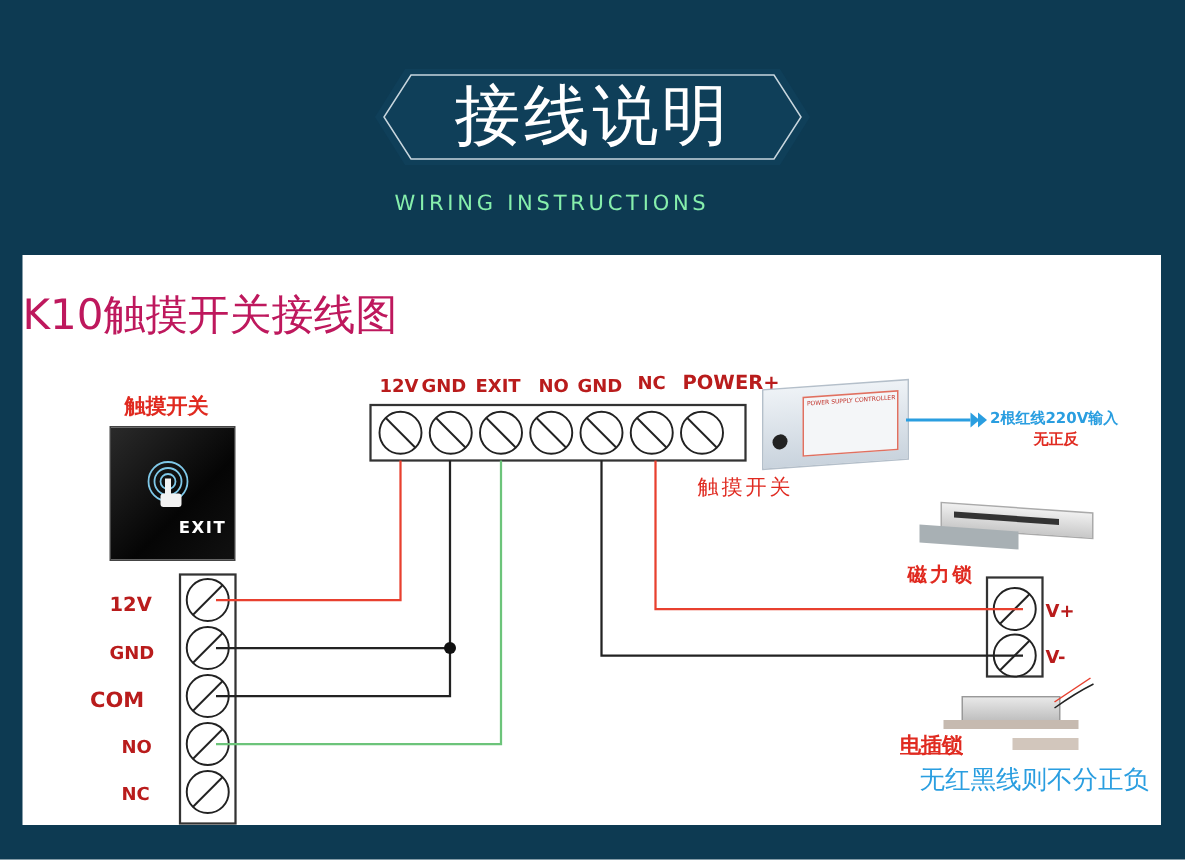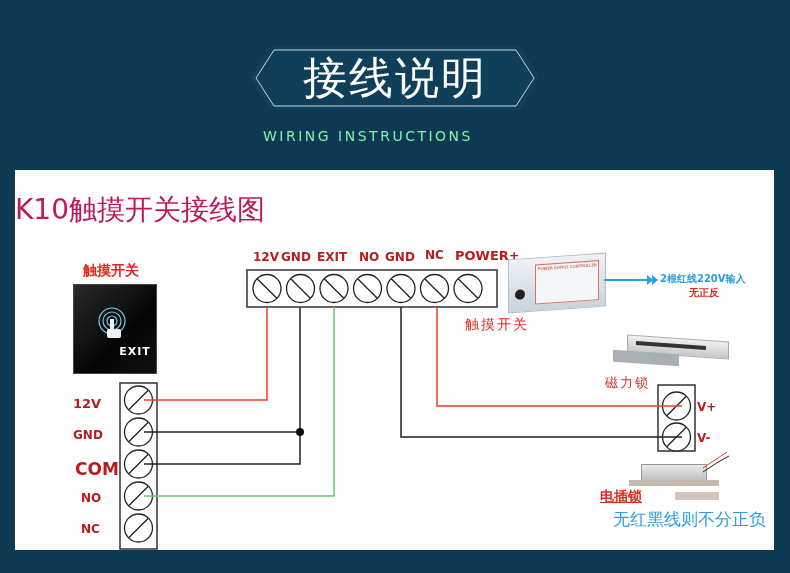--- a/index.html
+++ b/index.html
@@ -57,41 +57,41 @@
       <circle cx="38" cy="36" r="9" fill="none" stroke="#7fc8e8" stroke-width="1.2"></circle>
       <circle cx="38" cy="36" r="5" fill="none" stroke="#7fc8e8" stroke-width="1.2"></circle>
       <rect x="36" y="34" width="4" height="14" fill="#f2f2f2"></rect>
       <rect x="33" y="44" width="14" height="9" rx="2" fill="#f2f2f2"></rect>
     </svg>
     <span style="position:absolute;left:0;top:60px;width:82px;text-align:center;color:#fff;font-size:11px;font-weight:bold;letter-spacing:1px;margin-left:20px;">EXIT</span>
   </div>
 
   <span class="lbl" style="left:58px;top:226px;font-size:13px;">12V</span>
   <span class="lbl" style="left:58px;top:258px;font-size:12px;">GND</span>
-  <span class="lbl" style="left:60px;top:289px;font-size:17px;">COM</span>
+  <span class="lbl" style="left:45px;top:289px;font-size:14px;">COM</span>
   <span class="lbl" style="left:66px;top:321px;font-size:12px;">NO</span>
   <span class="lbl" style="left:66px;top:352px;font-size:12px;">NC</span>
 
   <div style="position:absolute;left:493px;top:86px;width:96px;height:52px;background:linear-gradient(180deg,#eef2f6,#c9d3dd);border:1px solid #b4bfca;transform:skewY(-4deg);">
     <div style="position:absolute;left:26px;top:6px;width:62px;height:38px;border:1px solid #e07060;background:#f4f6f8;">
       <span style="position:absolute;left:2px;top:1px;font-size:4px;color:#c03028;white-space:nowrap;">POWER SUPPLY CONTROLLER</span>
     </div>
     <div style="position:absolute;left:6px;top:30px;width:10px;height:10px;border-radius:50%;background:#222;"></div>
   </div>
   <span class="red-lbl" style="left:450px;top:146px;font-size:14px;letter-spacing:2px;font-weight:normal;">触摸开关</span>
   <span class="blue-lbl" style="left:645px;top:102px;font-size:10px;">2根红线220V输入</span>
   <span class="red-lbl" style="left:674px;top:116px;font-size:10px;">无正反</span>
 
   <span class="red-lbl" style="left:441px;top:112px;font-size:13px;">对讲</span>
 
   <div style="position:absolute;left:612px;top:168px;width:100px;height:16px;background:linear-gradient(180deg,#f0f0f0,#c8c8c8);border:1px solid #aaa;transform:skewY(4deg);">
     <div style="position:absolute;left:8px;top:5px;width:70px;height:4px;background:#333;"></div>
   </div>
   <div style="position:absolute;left:598px;top:182px;width:66px;height:12px;background:#a8b0b4;transform:skewY(4deg);"></div>
-  <span class="red-lbl" style="left:590px;top:204px;font-size:13px;letter-spacing:2px;font-weight:normal;">磁力锁</span>
+  <span class="red-lbl" style="left:590px;top:204px;font-size:13px;letter-spacing:2px;font-weight:bold;">磁力锁</span>
   <span class="lbl" style="left:682px;top:230px;font-size:12px;">V+</span>
   <span class="lbl" style="left:682px;top:261px;font-size:12px;">V-</span>
 
   <div style="position:absolute;left:626px;top:294px;width:64px;height:18px;background:linear-gradient(180deg,#e8e8e8,#b8b8b8);border:1px solid #999;"></div>
   <div style="position:absolute;left:614px;top:310px;width:90px;height:6px;background:#c6bab0;"></div>
   <div style="position:absolute;left:660px;top:322px;width:44px;height:8px;background:#d2c6bc;"></div>
   <span class="red-lbl" style="left:585px;top:318px;font-size:14px;text-decoration:underline;">电插锁</span>
   <span class="blue-lbl" style="left:598px;top:338px;font-size:17px;font-weight:normal;">无红黑线则不分正负</span>
 
   <svg class="wires" width="759" height="380">

